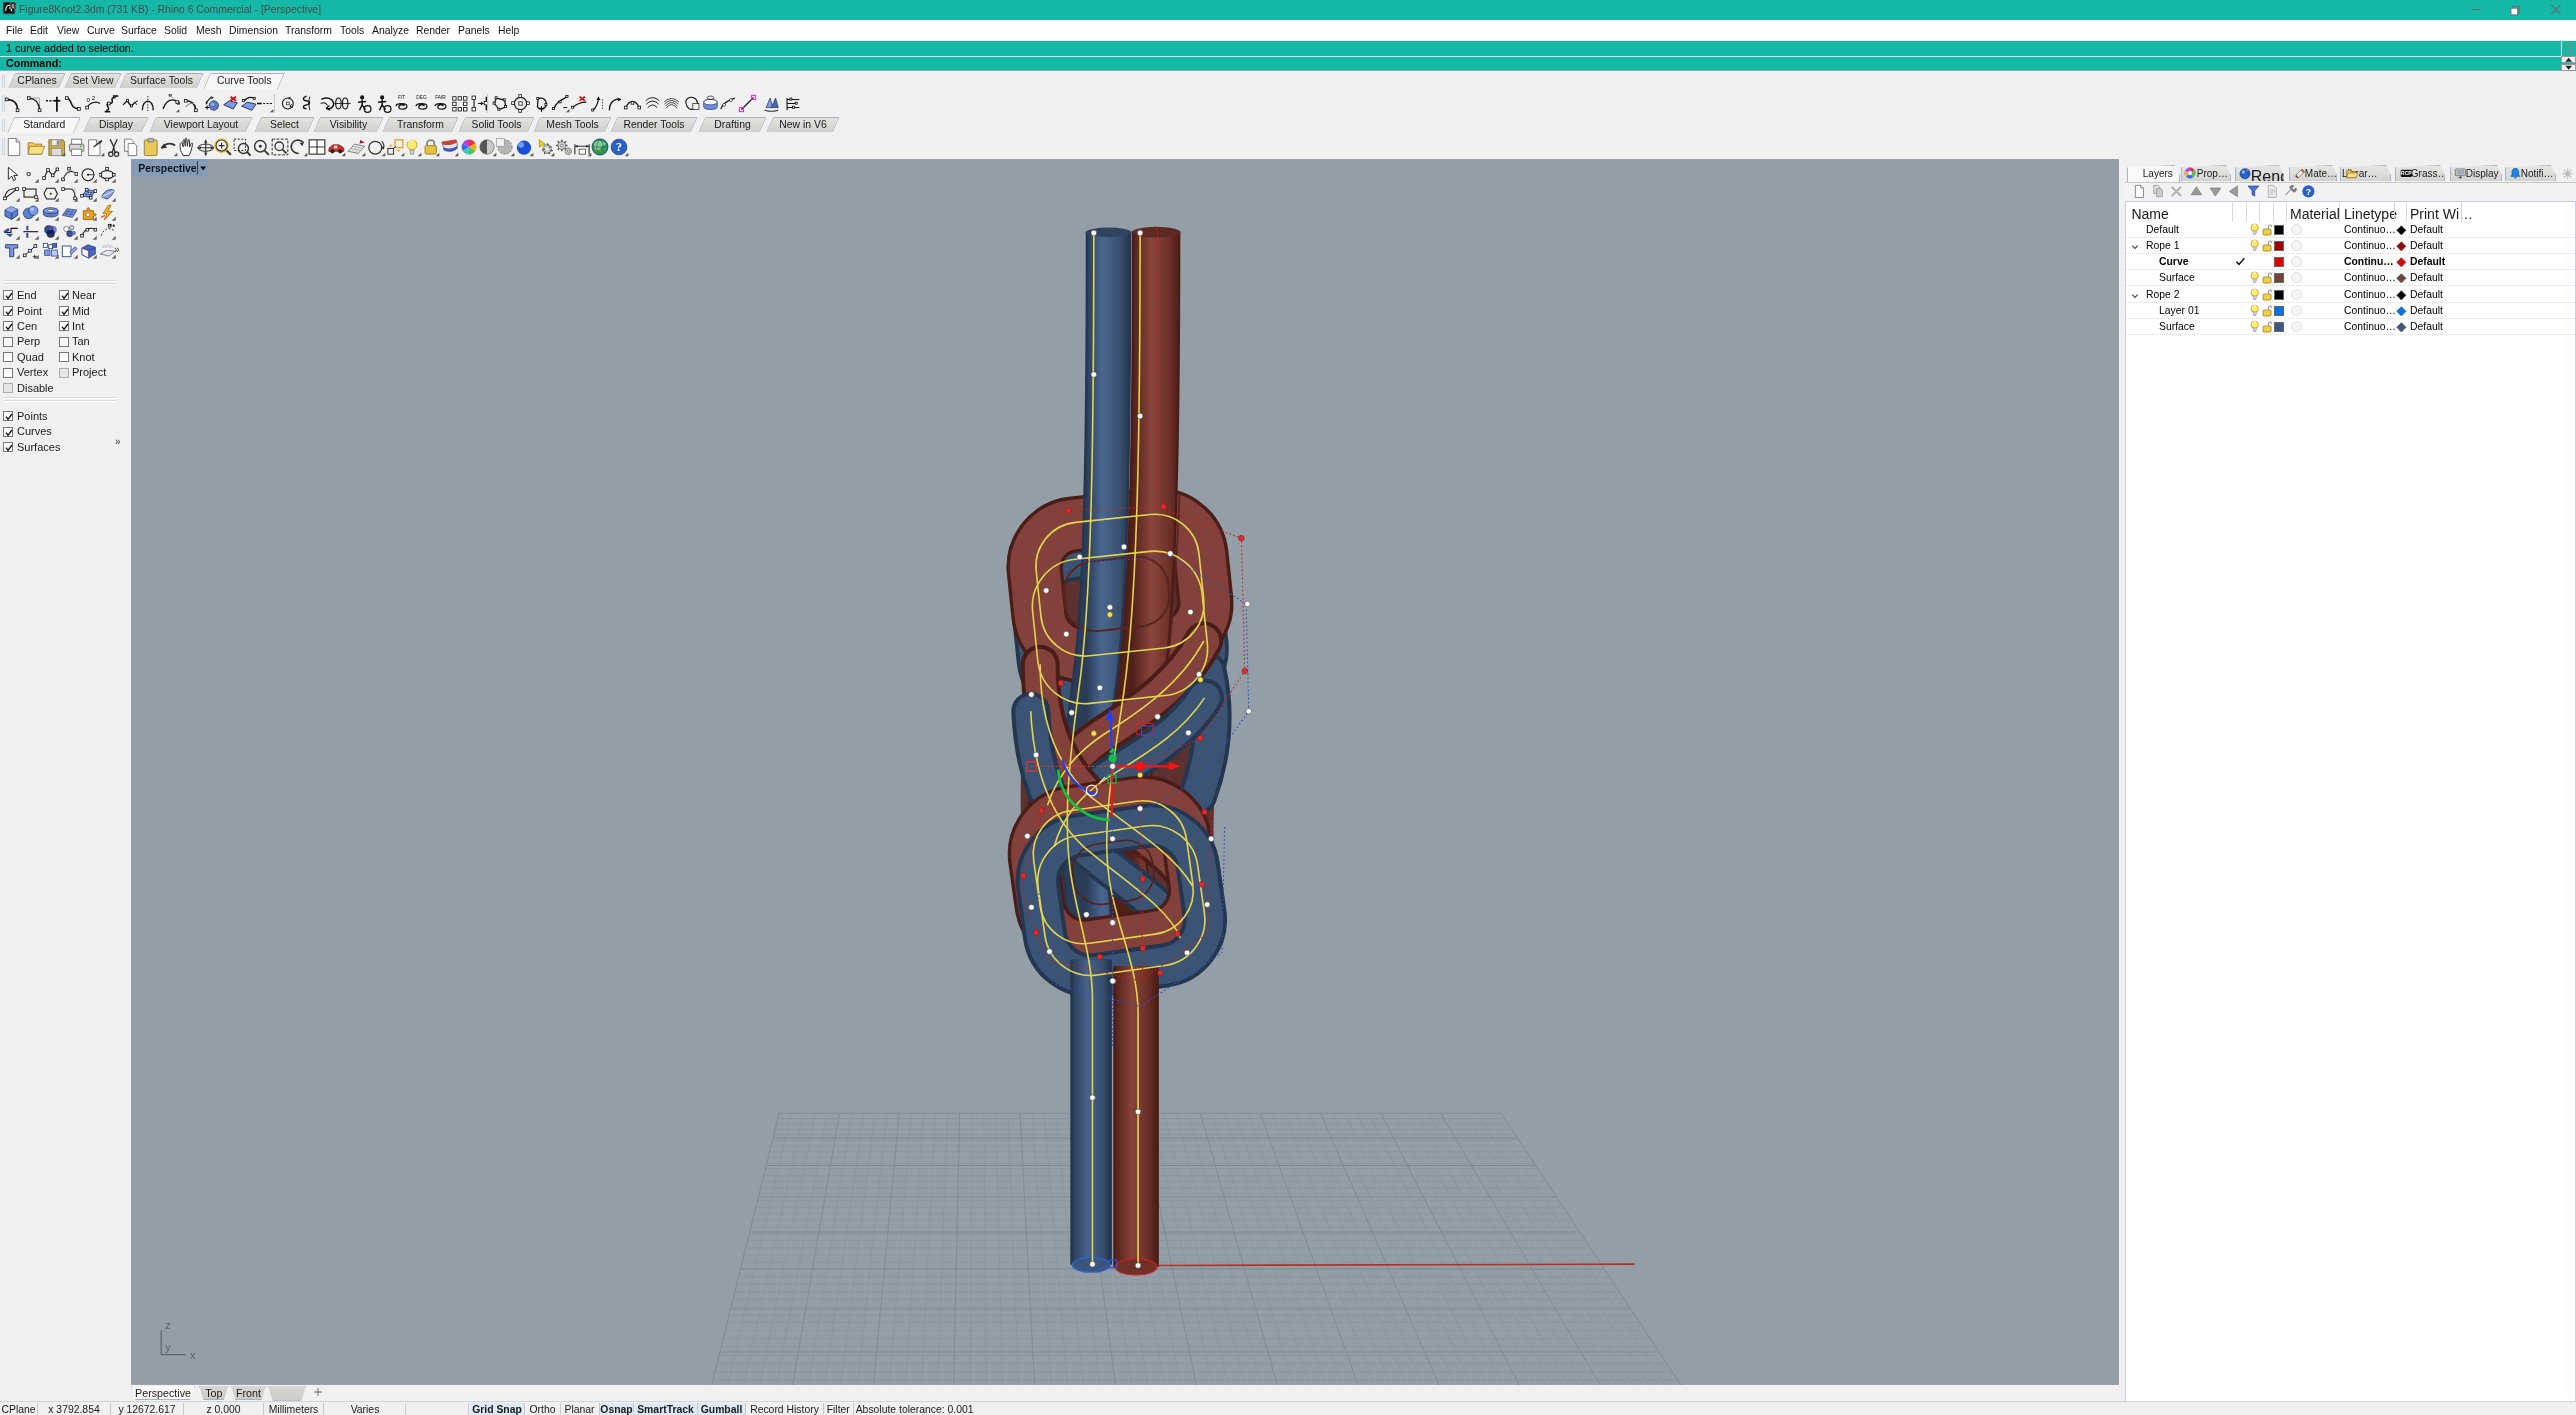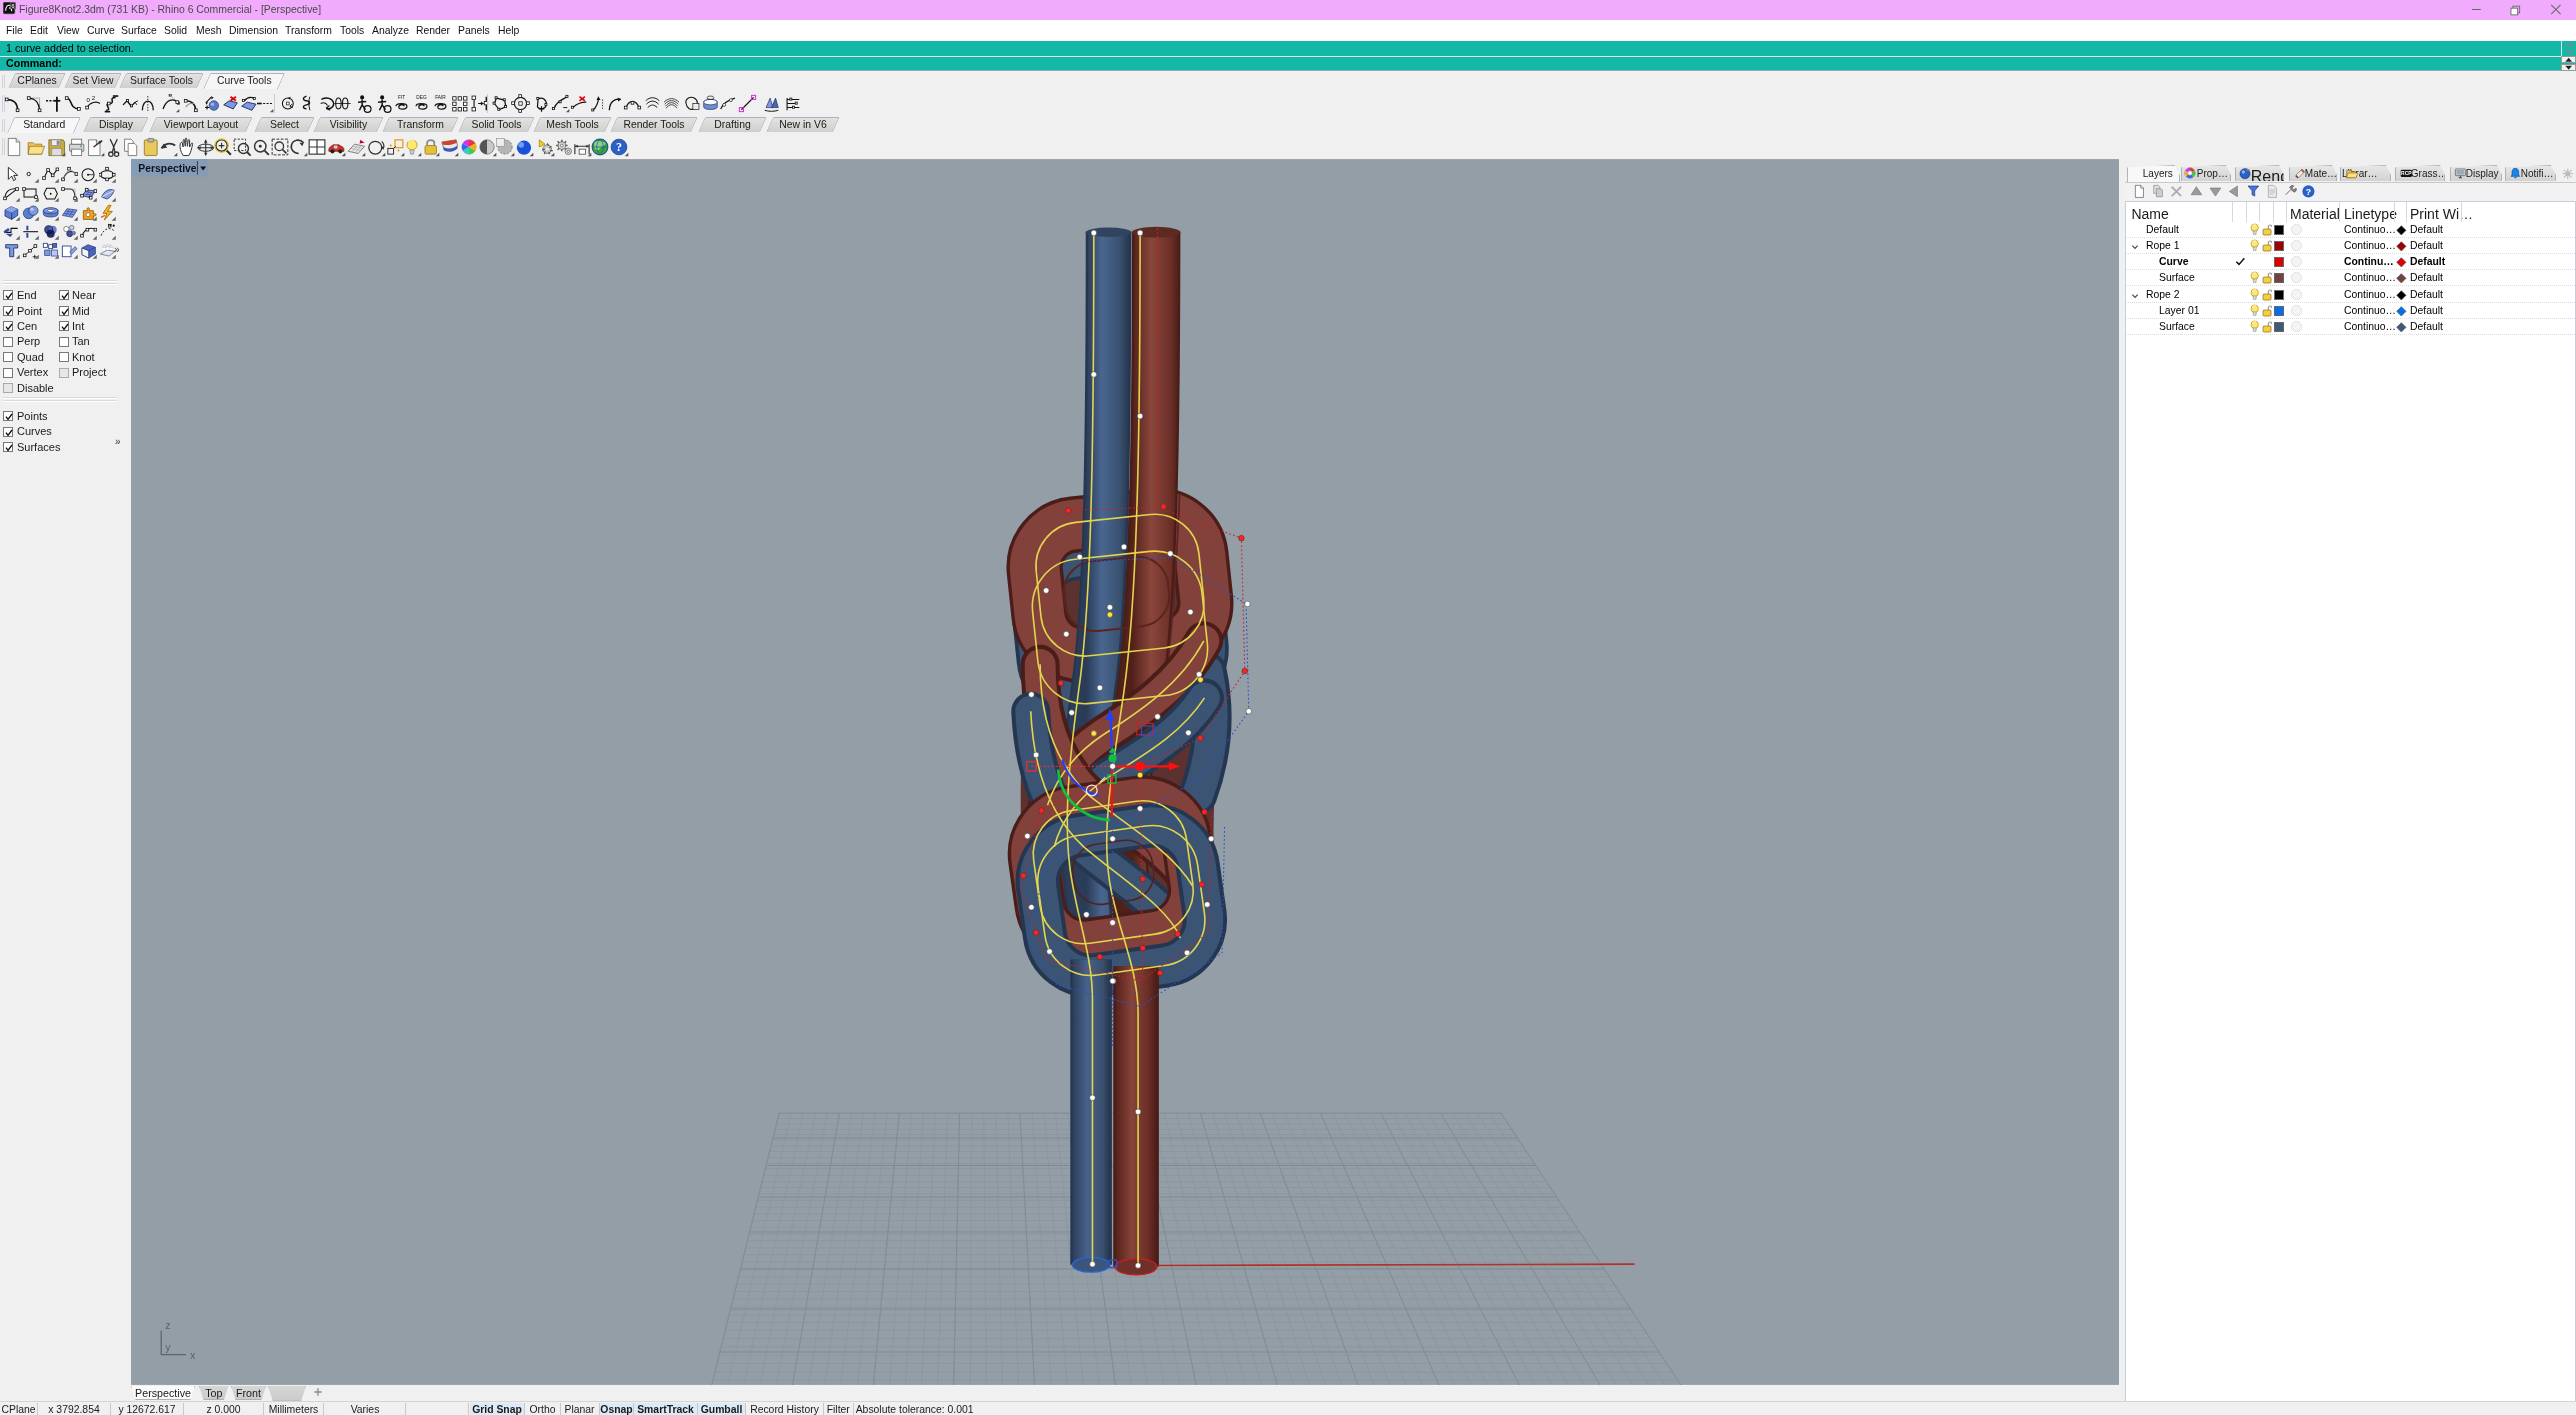--- a/index.html
+++ b/index.html
@@ -1,17 +1,17 @@
 <!DOCTYPE html>
 <html style="font-size:10.7px"><head><meta charset="utf-8"><style>
 *{margin:0;padding:0;box-sizing:border-box;}
 html,body{width:2576px;height:1415px;overflow:hidden;background:#f0f0f0;
  font-family:"Liberation Sans",sans-serif;-webkit-font-smoothing:antialiased;}
 .abs{position:absolute;}
-#titlebar{left:0;top:0;width:2576px;height:20px;background:#f0abfc;}
+#titlebar{left:0;top:0;width:2576px;height:20px;background:#14b8a6;}
 #titlebar .ttl{position:absolute;left:19px;top:4px;font-size:10.4px;color:#4a4a4a;}
 #menubar{left:0;top:20px;width:2576px;height:21px;background:#ffffff;}
 #menubar span{position:absolute;top:4.7px;font-size:10.4px;color:#111;}
 #cmdarea{left:0;top:41px;width:2576px;height:30px;background:#14b8a6;border-bottom:0.7px solid #9aa8bd;text-align:center;}
 #cmdline1{position:absolute;left:6px;top:1.3px;font-size:10.7px;color:#000;}
 #cmdline2{position:absolute;left:6px;top:16px;font-size:10.7px;font-weight:bold;color:#000;}
 .cmdsep{position:absolute;left:0;top:14.8px;width:2561px;height:0.7px;background:#e4e8ee;}
 .tabrow{left:0;width:2576px;height:17px;background:#f0f0f0;}
 .tab{position:absolute;top:1.3px;height:15.4px;font-size:10.4px;color:#1a1a1a;background:linear-gradient(#e2e2e0,#cfcfcd);
  border:0.7px solid #aab3c2;border-bottom:none;border-radius:2px 2px 0 0;padding:1.3px 0 0 0;text-align:center;}

